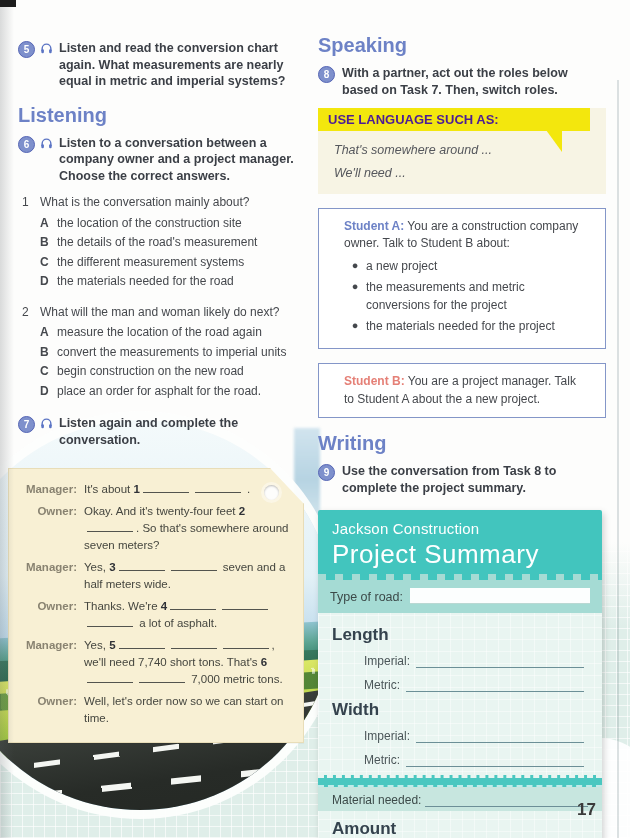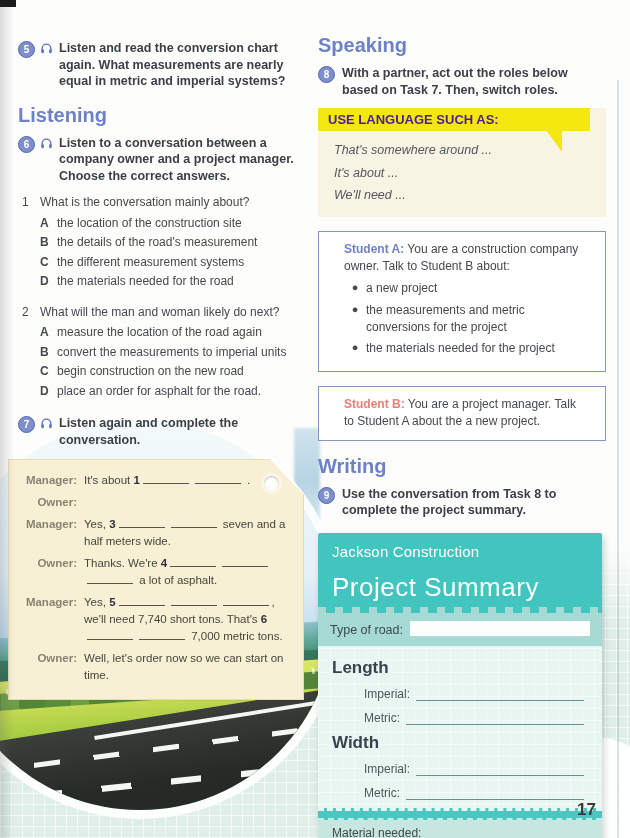--- a/index.html
+++ b/index.html
@@ -67,21 +67,21 @@
 
   
   .question{margin:10px 0 12px 4px;font-size:12px;color:#45484d;}
   .q-head{display:flex;line-height:1.4;}
   .q-num{flex:0 0 18px;}
   .q-options{margin-top:3px;}
   .opt{display:flex;margin-left:18px;line-height:1.62;}
   .opt-letter{flex:0 0 17px;font-weight:bold;}
 
   
-  .notepad{position:relative;margin-top:11px;width:296px;left:-10px;background:#f8f0d4;
+  .notepad{position:relative;margin-top:20px;width:296px;left:-10px;background:#f8f0d4;
     clip-path:polygon(0 0,262px 0,296px 36px,296px 100%,0 100%);
     box-shadow:2px 3px 5px rgba(0,0,0,.18);border:1px solid #e8ddb8;
     padding:12px 10px 10px 6px;box-sizing:border-box;z-index:2;}
   .notepad::before{content:'';position:absolute;right:24px;top:16px;width:15px;height:15px;border-radius:50%;
     background:#fdfdfc;box-shadow:inset 0 1px 2px rgba(0,0,0,.25),0 0 0 3px rgba(255,255,255,.4);}
   .conv-row{display:grid;grid-template-columns:62px 1fr;column-gap:7px;margin-bottom:5px;
     font-size:11.5px;line-height:1.48;color:#45463f;}
   .conv-speaker{text-align:right;font-weight:bold;color:#898371;}
   .conv-text b{color:#2f3136;}
   .blank{display:inline-block;width:46px;height:11px;border-bottom:1.3px solid #53544e;margin:0 3px;}
@@ -101,21 +101,21 @@
   .sa-label{font-weight:bold;color:#6d82c6;}
   .sb-label{font-weight:bold;color:#e58077;}
   .sa-bullets{list-style:none;margin:5px 0 0 0;padding:0;}
   .sa-bullets li{display:flex;margin:4px 0;}
   .sa-bullets li .dot{flex:0 0 22px;text-align:center;font-size:11px;}
 
   
   .summary-card{width:284px;margin-top:14px;box-shadow:2px 3px 7px rgba(0,0,0,.18);border-radius:2px;overflow:hidden;}
   .sum-header{background:#42c5be;padding:10px 14px 4px 14px;}
   .sum-company{color:#fff;font-size:15px;font-weight:normal;letter-spacing:.2px;}
-  .sum-title{color:#fdffff;font-size:26px;margin-top:12px;letter-spacing:.5px;}
+  .sum-title{color:#fdffff;font-size:26px;margin-top:2px;letter-spacing:.5px;}
   .sum-perf{height:6px;background:repeating-linear-gradient(90deg,#a5dbd4 0 8px,#42c5be 8px 17px);}
   .sum-typeband{background:#a5dbd4;display:flex;align-items:flex-end;gap:7px;padding:8px 12px 9px 12px;}
   .sum-typelabel{font-size:12.5px;color:#3c4a49;}
   .type-input{flex:1;height:15px;background:#fcfefe;border-bottom:1px solid #b9d8d3;}
   .sum-body{background:#e9f5f1;padding:4px 0 14px 0;
     background-image:
       repeating-linear-gradient(0deg, rgba(255,255,255,.45) 0 1px, transparent 1px 12px),
       repeating-linear-gradient(90deg, rgba(255,255,255,.45) 0 1px, transparent 1px 12px);}
   .sum-section-heading{font-size:17px;font-weight:bold;color:#35434e;margin:8px 0 3px 14px;}
   .sum-field{display:flex;align-items:flex-end;margin:0 18px 4px 46px;height:20px;}
@@ -242,20 +242,21 @@
     </div>
 
     <div class="notepad">
       <div id="conv">
           <div class="conv-row">
             <span class="conv-speaker">Manager:</span>
             <span class="conv-text"><span>It's about </span><b>1</b><span class="blank"></span><span class="blank"></span><span> .</span></span>
           </div>
           <div class="conv-row">
             <span class="conv-speaker">Owner:</span>
+            <span class="conv-text"><span>Okay. And it's twenty-four feet </span><b>2</b><span class="blank"></span><span>. So that's somewhere around seven meters?</span></span>
           </div>
           <div class="conv-row">
             <span class="conv-speaker">Manager:</span>
             <span class="conv-text"><span>Yes, </span><b>3</b><span class="blank"></span><span class="blank"></span><span> seven and a half meters wide.</span></span>
           </div>
           <div class="conv-row">
             <span class="conv-speaker">Owner:</span>
             <span class="conv-text"><span>Thanks. We're </span><b>4</b><span class="blank"></span><span class="blank"></span><span class="blank"></span><span> a lot of asphalt.</span></span>
           </div>
           <div class="conv-row">
@@ -278,21 +279,20 @@
     <div class="task no-audio">
       <span class="task-num">8</span>
       <span class="task-text">With a partner, act out the roles below based on Task 7. Then, switch roles.</span>
     </div>
 
     <div class="lang-box">
       <div class="lang-bar">USE LANGUAGE SUCH AS:</div>
       <div class="lang-pointer"></div>
       <div class="lang-examples" id="lang-examples">
           <div class="lang-example">That's somewhere around ...</div>
-          <div class="lang-example">It's about ...</div>
           <div class="lang-example">We'll need ...</div>
         </div>
     </div>
 
     <div class="student-box">
       <span class="sa-label">Student A:</span><span> You are a construction company owner. Talk to Student B about:</span>
       <ul class="sa-bullets" id="sa-bullets">
           <li>
             <span class="dot">●</span>
             <span>a new project</span>

